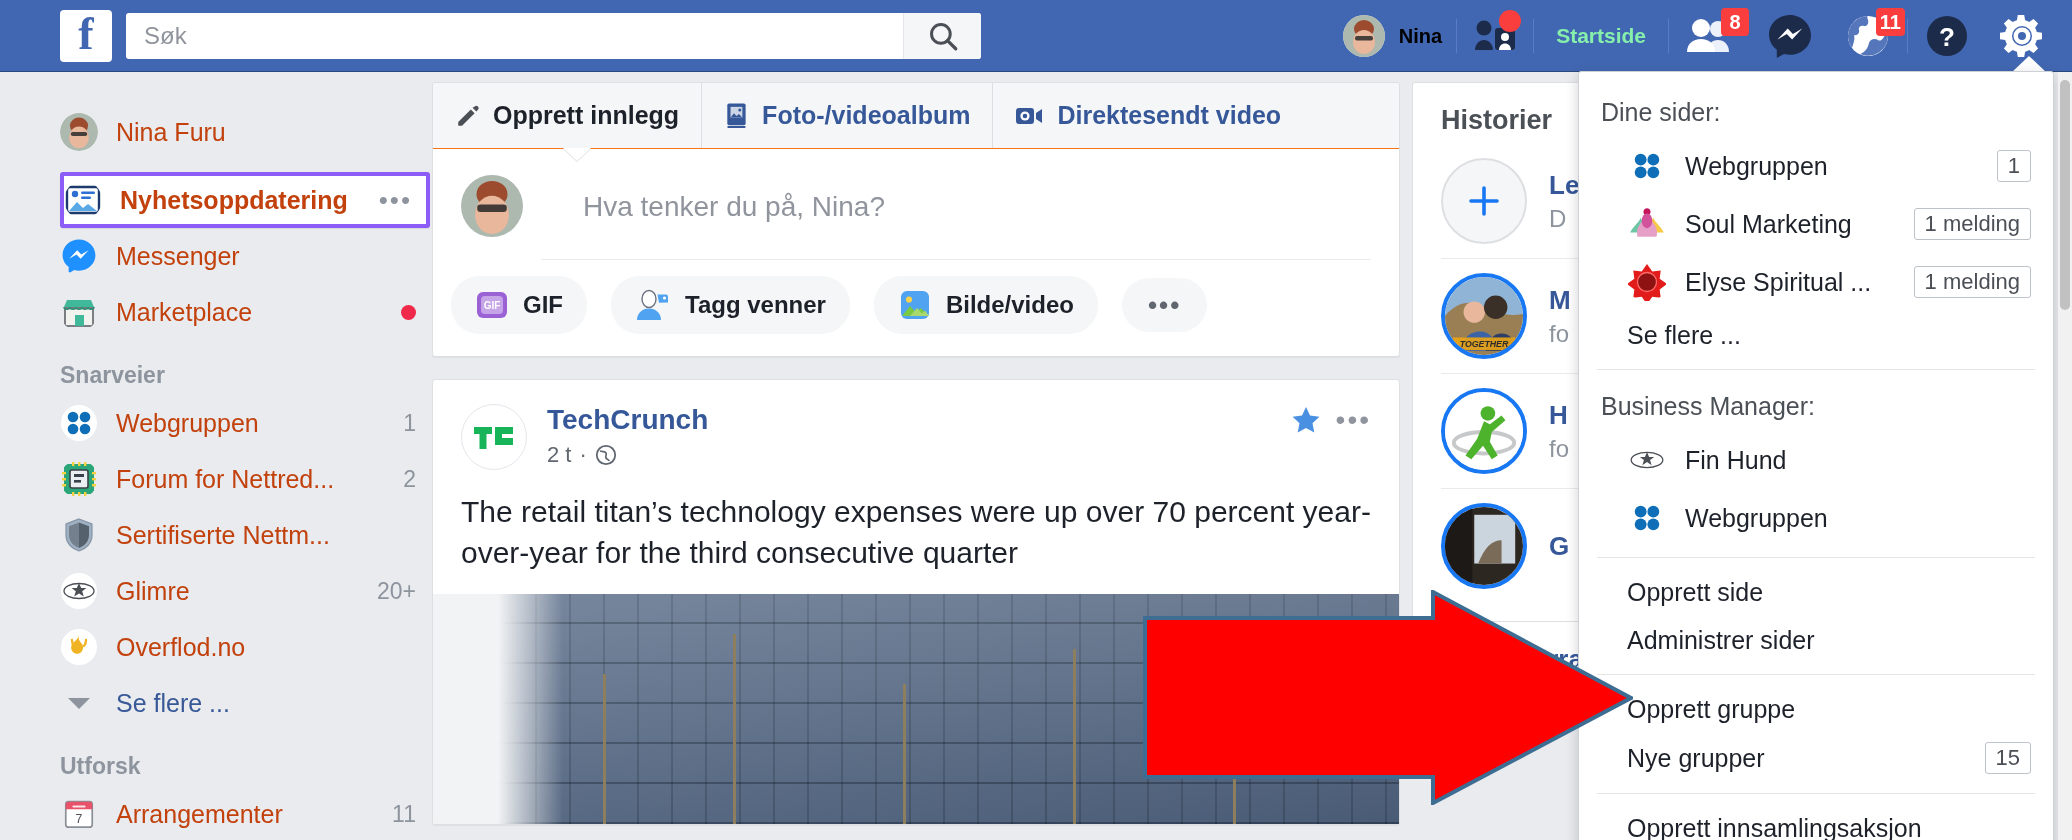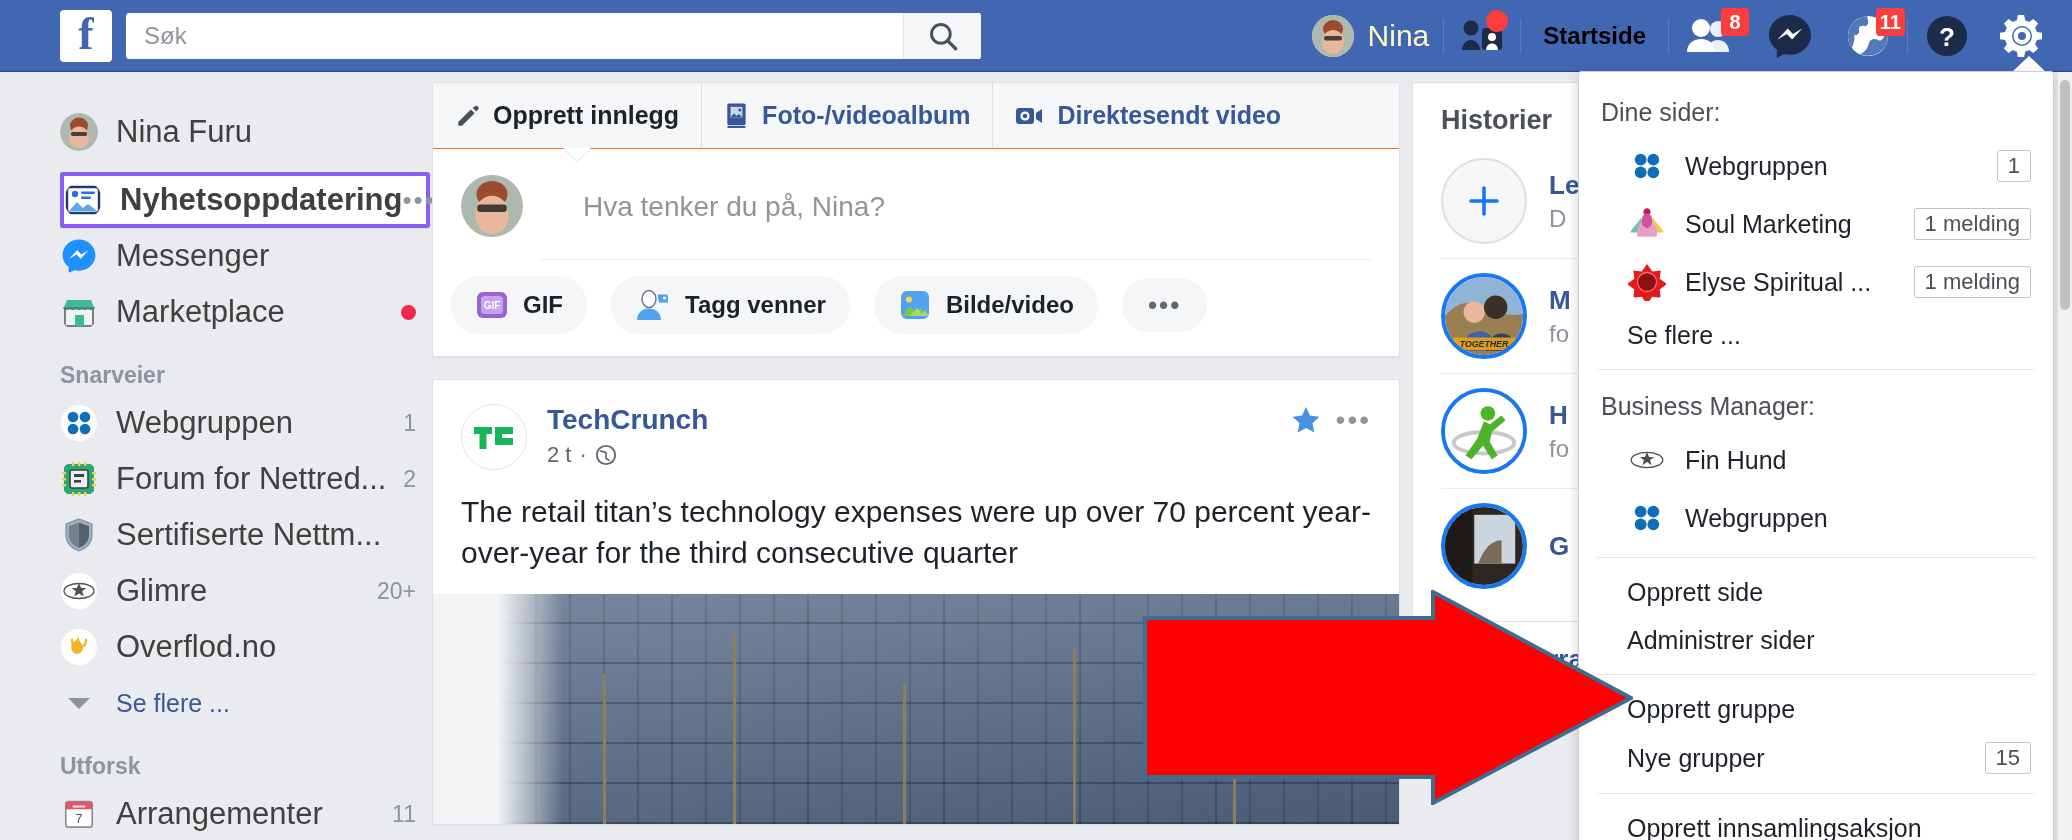--- a/index.html
+++ b/index.html
@@ -45,27 +45,27 @@
   }
   .nav-right {
     position: absolute; right: 0; top: 0; height: 72px;
     display: flex; align-items: center;
   }
   .nav-profile { display: flex; align-items: center; cursor: pointer; padding: 0 14px; }
   .nav-profile .avatar {
     width: 42px; height: 42px; border-radius: 50%;
     background: #cfd3d8; overflow: hidden; position: relative;
   }
-  .nav-profile .name { color: #fef9c3; font-size: 30px; font-weight: normal; margin-left: 14px; }
+  .nav-profile .name { color: #000000; font-size: 20px; font-weight: bold; margin-left: 14px; }
   .divider-v { width: 1px; height: 34px; background: #5b7bc4; }
   .nav-icon {
     position: relative; display: flex; align-items: center; justify-content: center;
     padding: 0 16px; cursor: pointer; height: 72px;
   }
-  .nav-text { color: #000000; font-size: 24px; font-weight: bold; padding: 0 22px; cursor: pointer; }
+  .nav-text { color: #86efac; font-size: 21px; font-weight: bold; padding: 0 22px; cursor: pointer; }
   .badge {
     position: absolute; background: #fa3e3e; color: #fff;
     font-size: 20px; font-weight: bold; border-radius: 4px;
     min-width: 28px; height: 28px; line-height: 28px; text-align: center;
     padding: 0 4px;
   }
   .dot-badge {
     position: absolute; background: #fa3e3e; width: 22px; height: 22px;
     border-radius: 50%; top: 10px; right: 12px;
   }
@@ -90,21 +90,21 @@
   .sb-row.first { margin-bottom: 12px; }
   .sb-row.active {
     background: #fff; box-shadow: 0 1px 1px rgba(0,0,0,.08);
     border: 4px solid #8b5cf6;
   }
   .sb-ico {
     width: 38px; height: 38px; flex: 0 0 38px; margin-right: 18px;
     display: flex; align-items: center; justify-content: center;
     border-radius: 50%; overflow: hidden;
   }
-  .sb-label { font-size: 31px; color: #404040; white-space: nowrap; }
+  .sb-label { font-size: 25px; color: #c2410c; white-space: nowrap; }
   .sb-label.bold { font-weight: bold; }
   .sb-count { margin-left: auto; font-size: 23px; color: #8d949e; }
   .sb-dot { margin-left: auto; width: 15px; height: 15px; border-radius: 50%; background: #f02849; }
   .sb-dots { margin-left: auto; color: #8d949e; font-size: 26px; letter-spacing: 2px; line-height: 1; }
   .sb-head {
     font-size: 23px; color: #8d949e; font-weight: bold;
     margin: 22px 0 6px 0;
   }
   .sb-more { color: #385898; font-size: 25px; }
   .caret-dn {

